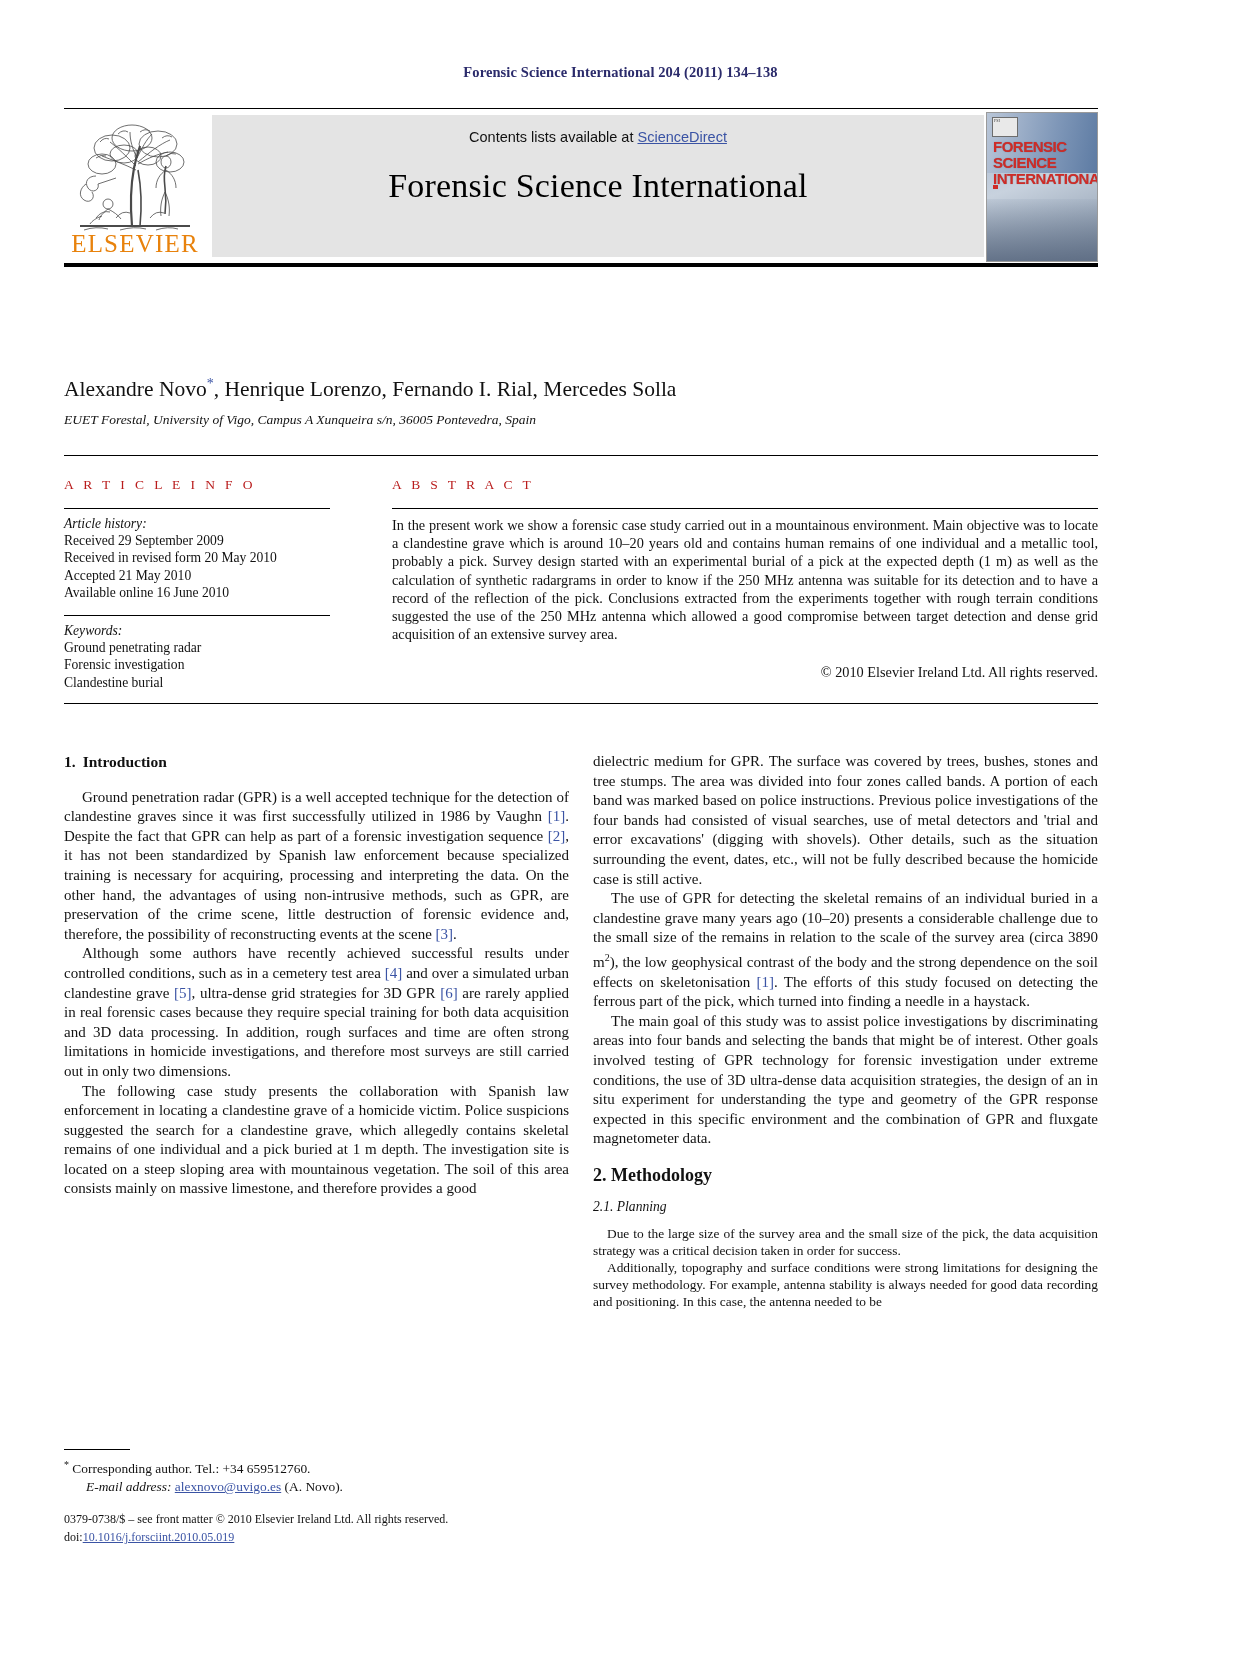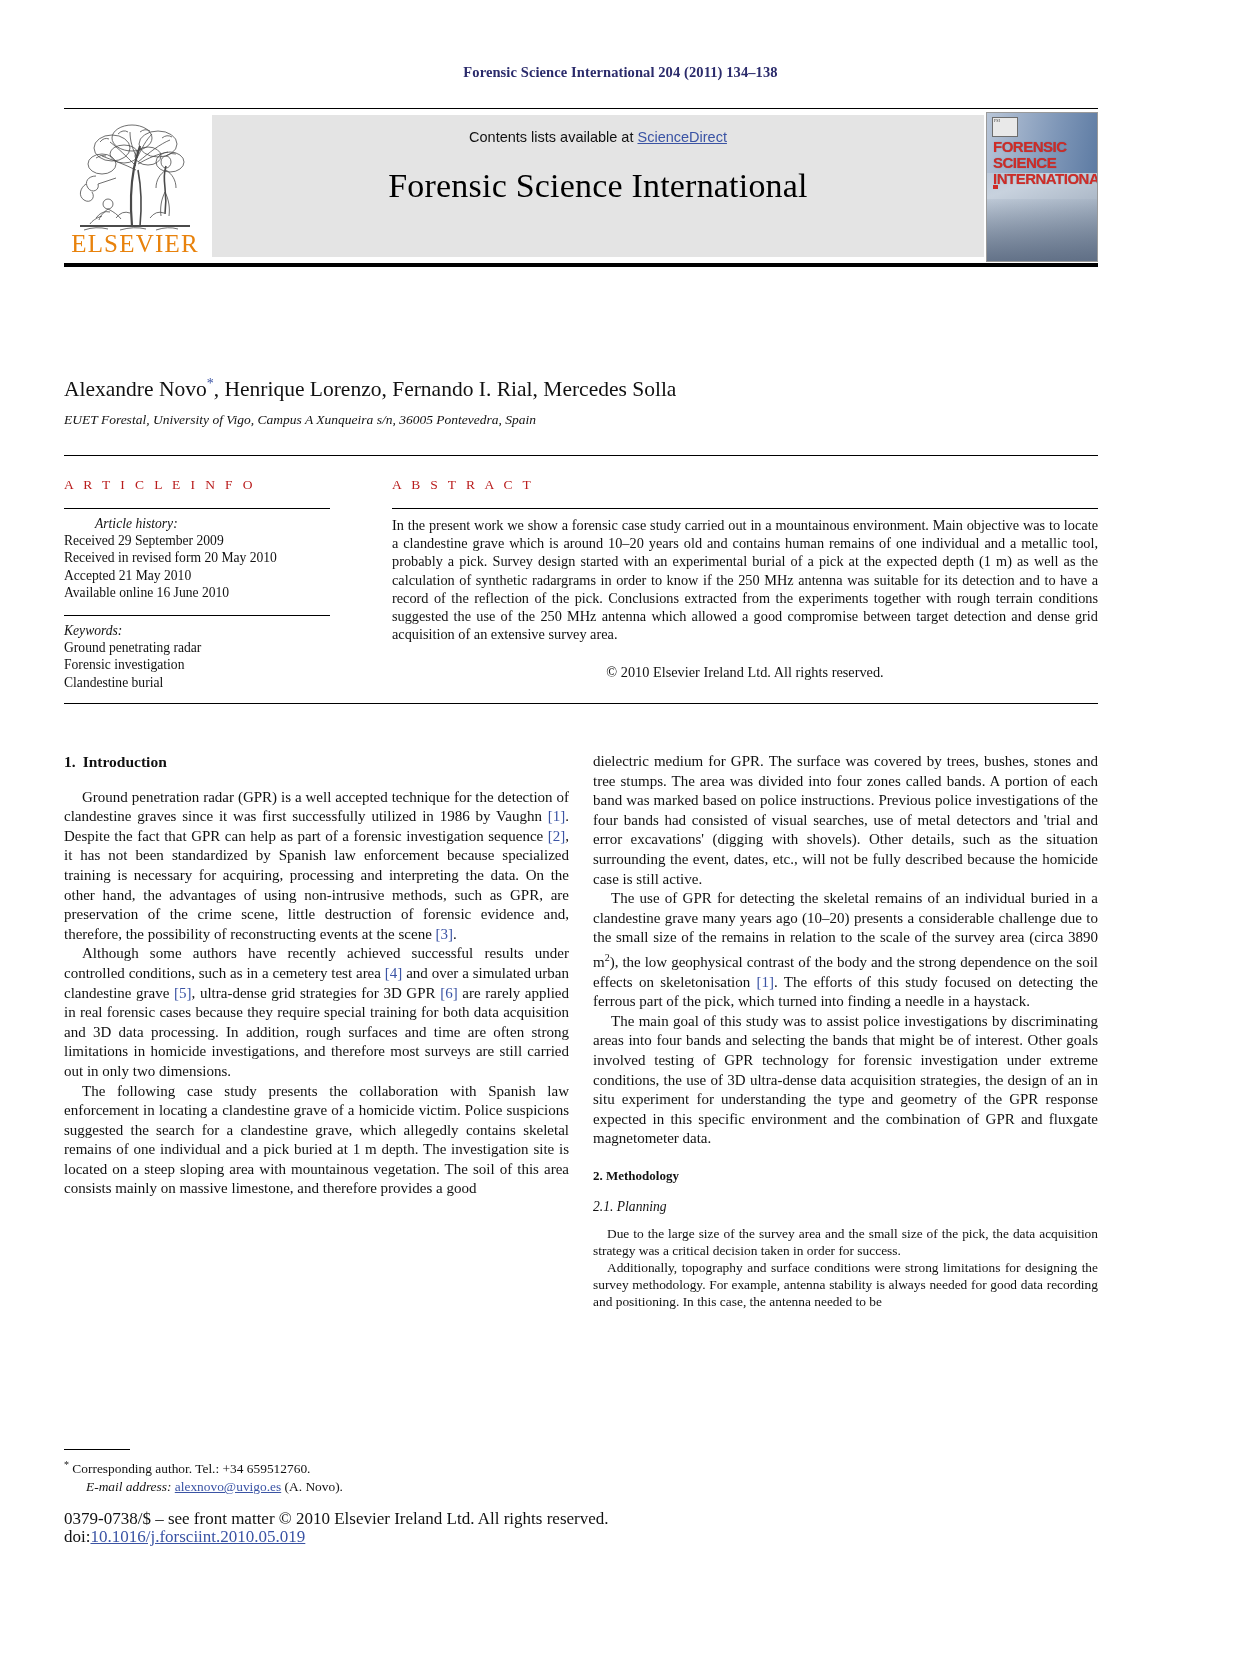--- a/index.html
+++ b/index.html
@@ -195,21 +195,21 @@
   .ab-rule1 { left: 392px; top: 508px; width: 706px; }
 
   .article-history {
     position: absolute;
     left: 64px; top: 515px;
     width: 290px;
     font-size: 13.6px;
     line-height: 17.2px;
     color: #111;
   }
-  .article-history .lbl { font-style: italic; margin-left: 31px; }
+  .article-history .lbl { font-style: italic; }
 
   .keywords {
     position: absolute;
     left: 64px; top: 622px;
     width: 290px;
     font-size: 13.6px;
     line-height: 17.2px;
     color: #111;
   }
   .keywords .lbl { font-style: italic; }
@@ -220,21 +220,21 @@
     width: 706px;
     font-size: 14.3px;
     line-height: 18.2px;
     text-align: justify;
     color: #111;
   }
   .copyright-line {
     position: absolute;
     left: 392px; top: 664px;
     width: 706px;
-    text-align: center;
+    text-align: right;
     font-size: 14.3px;
     color: #111;
   }
 
   
   .col {
     position: absolute;
     width: 505px;
     font-size: 15px;
     line-height: 19.6px;
@@ -246,21 +246,21 @@
 
   .sec-h1 {
     font-weight: bold;
     font-size: 15.5px;
     margin: 0 0 16px 0;
     text-align: left;
   }
   .sec-h1 .num { margin-right: 7px; }
   .sec-h2 {
     font-weight: bold;
-    font-size: 13px;
+    font-size: 18px;
     margin: 17px 0 10px 0;
     text-align: left;
   }
   .sec-h3 {
     font-style: italic;
     font-size: 13.6px;
     margin: 12px 0 8px 0;
     text-align: left;
   }
   p.para {
@@ -293,21 +293,21 @@
     color: #111;
   }
   .footnote .ast { vertical-align: super; font-size: 10px; }
   .footnote .lbl { font-style: italic; }
   .footnote .mail { color: #3a53a4; }
 
   .colophon {
     position: absolute;
     left: 64px; top: 1510px;
     width: 560px;
-    font-size: 17px;
+    font-size: 12px;
     line-height: 18px;
     color: #111;
   }
   .colophon .doi { color: #3a53a4; }
 </style>
 </head>
 <body>
 
 <div class="page">
 

